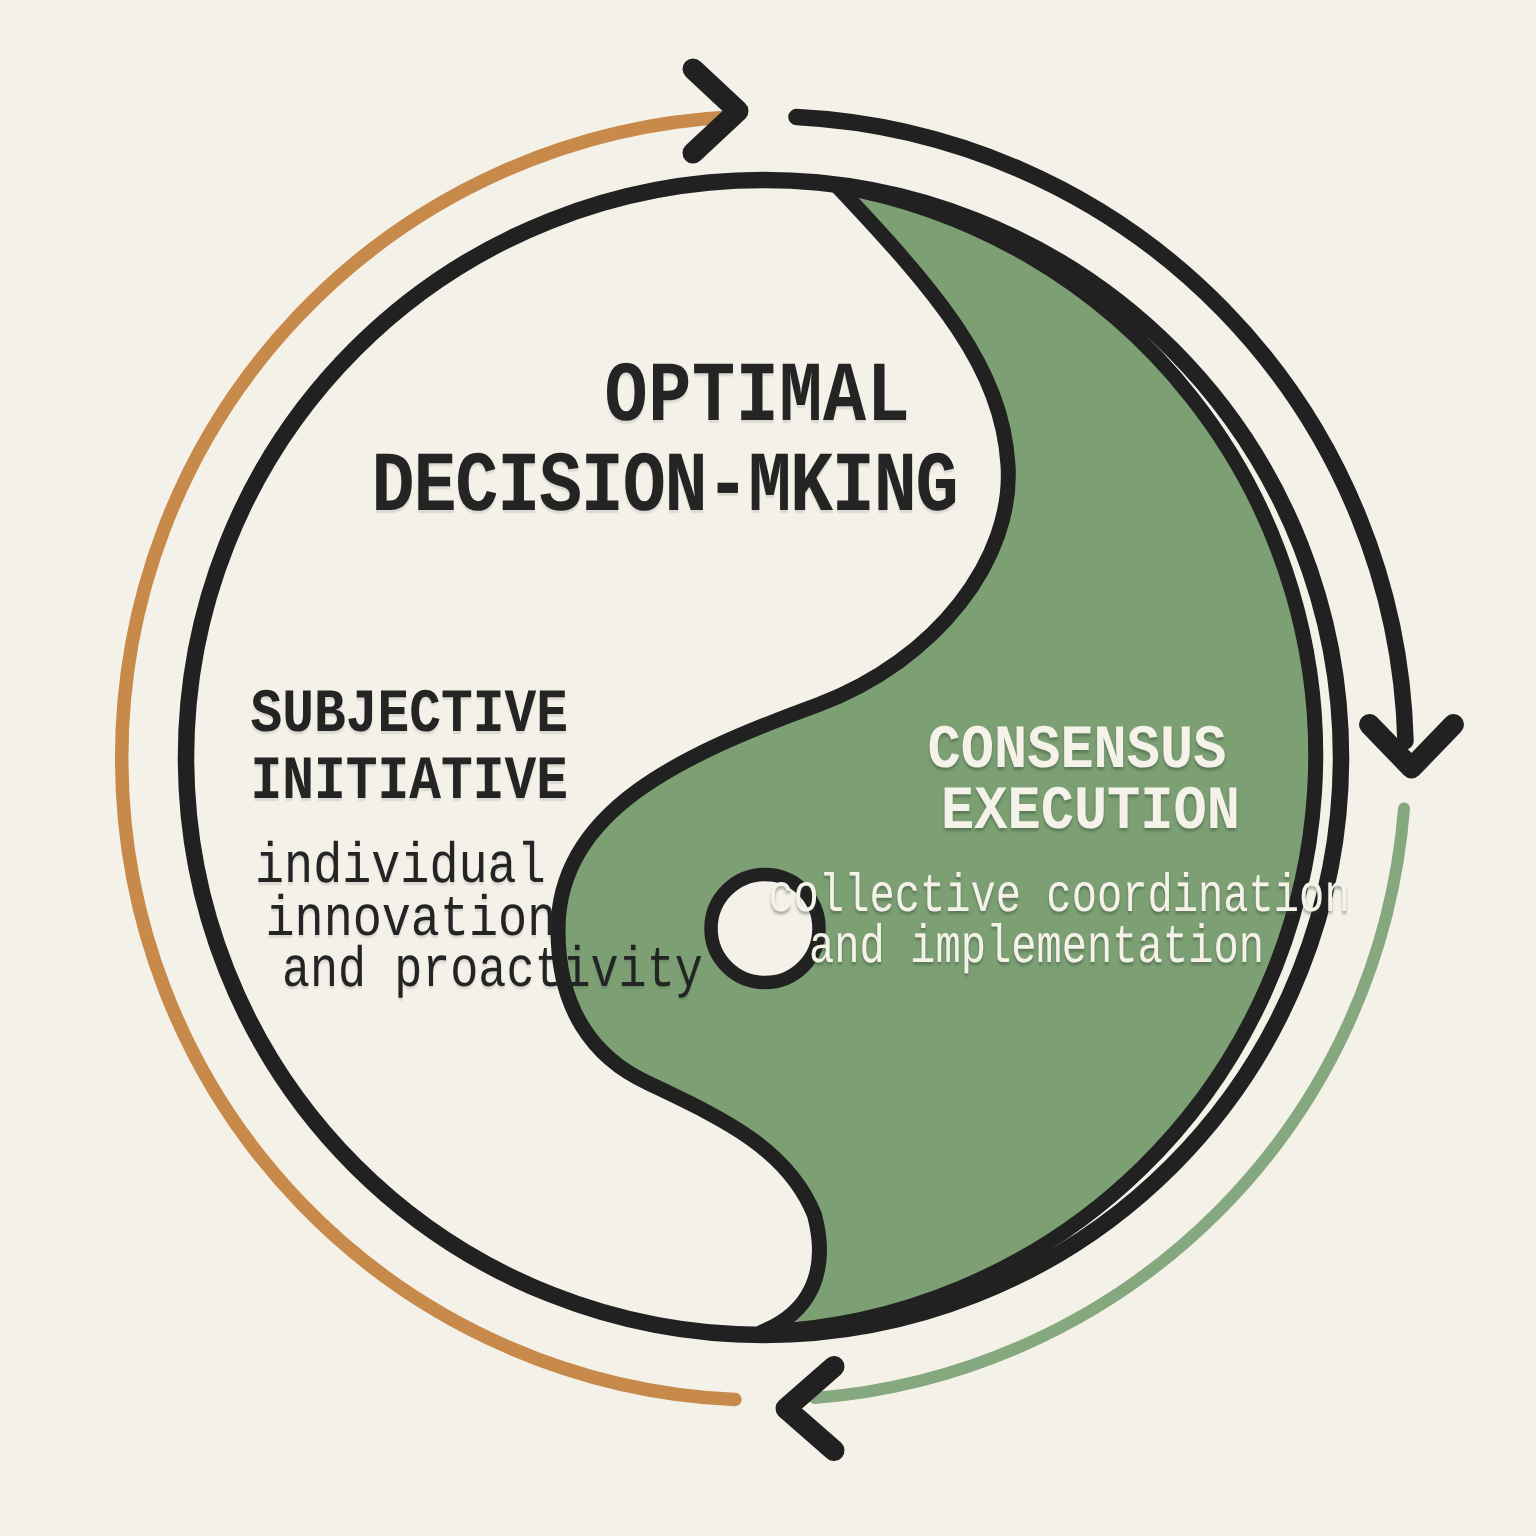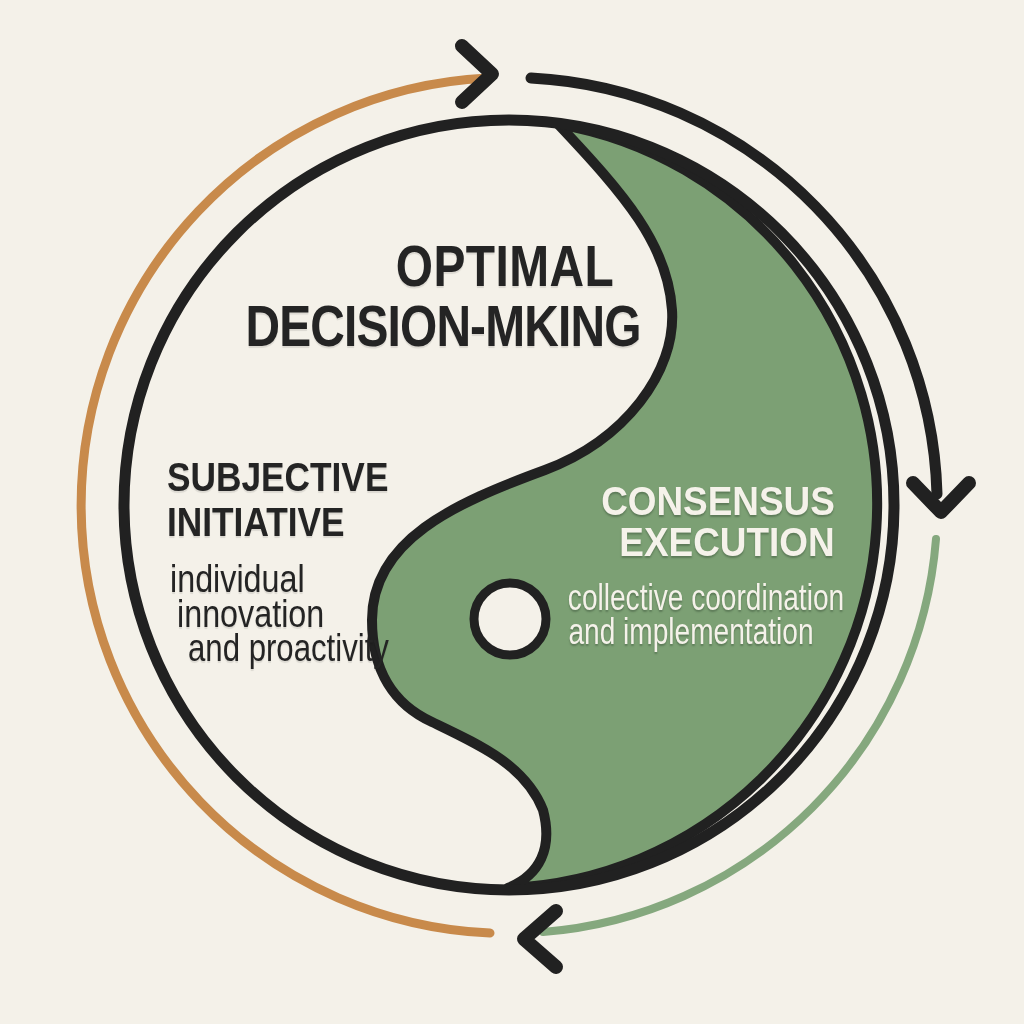--- a/index.html
+++ b/index.html
@@ -1,17 +1,17 @@
 <!DOCTYPE html>
 <html><head>
 <meta charset="utf-8">
 <style>
   html,body{margin:0;padding:0;}
   body{width:1024px;height:1024px;overflow:hidden;background:#f4f1e9;}
-  .canvas{position:relative;width:956px;height:1024px;font-family:Liberation Sans, sans-serif;}
+  .canvas{position:relative;width:956px;height:1024px;font-family:Liberation Mono, monospace;}
   svg{position:absolute;left:0;top:0;}
   .t{position:absolute;white-space:nowrap;line-height:1;}
   .dark{color:#242424;text-shadow:0 2px 1px rgba(0,0,0,0.10);}
   .light{color:#f5f2ea;text-shadow:0 2px 2px rgba(45,65,45,0.40);}
   .hd{font-weight:700;}
   .sub{font-weight:400;}
   .center{transform-origin:50% 50%;}
   .leftal{transform-origin:0 50%;}
   
   .title1{left:505px;top:238px;font-size:57px;transform:translateX(-50%) scaleX(0.84);letter-spacing:0.5px;}

